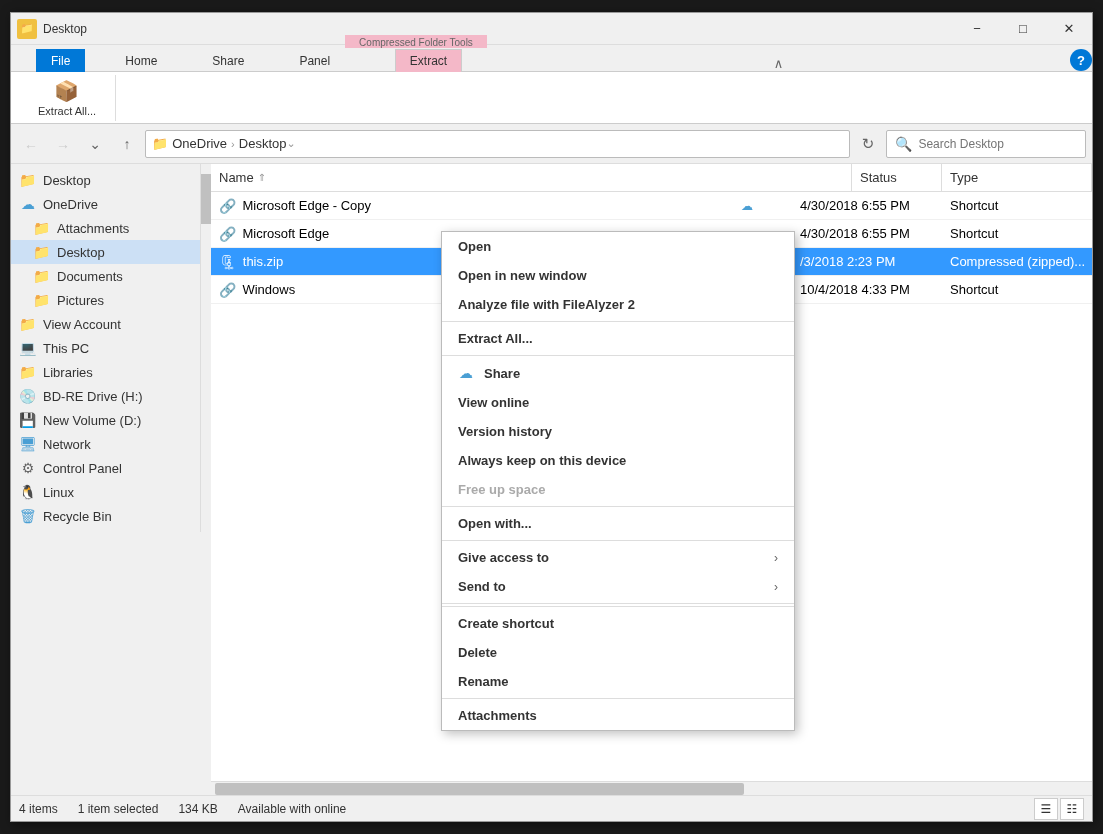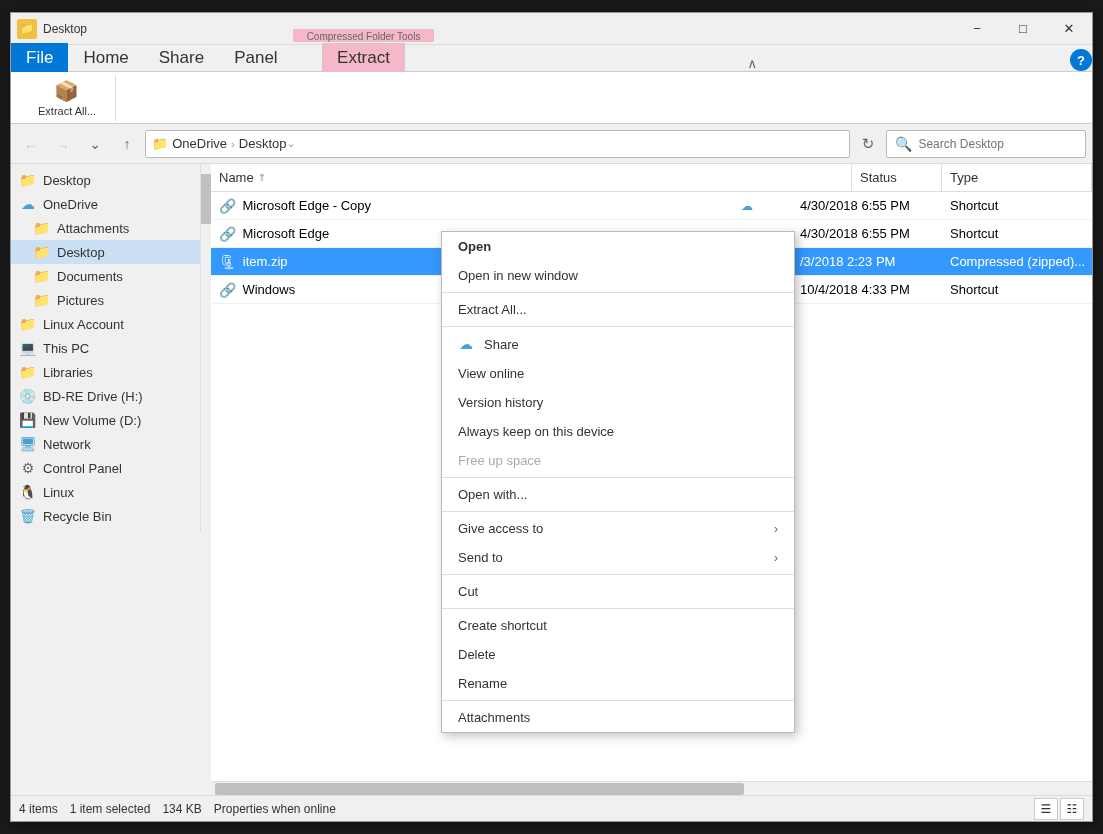--- a/index.html
+++ b/index.html
@@ -66,27 +66,28 @@
       background: #f0f0f0;
       border-bottom: 1px solid #ccc;
     }
     .ribbon-tabs {
       display: flex;
       height: 26px;
       align-items: flex-end;
     }
     .ribbon-tab {
       padding: 4px 14px;
-      font-size: 17px;
+      font-size: 12px;
       cursor: pointer;
       border: 1px solid transparent;
       border-bottom: none;
       position: relative;
       top: 1px;
       color: #333;
+      margin-left: 25px;
     }
     .ribbon-tab.active {
       background: white;
       border-color: #ccc;
       border-bottom-color: white;
       z-index: 1;
     }
     .ribbon-tab.file-tab {
       background: #0078d7;
       color: white;
@@ -323,21 +324,21 @@
     }
 
     
     .status-bar {
       height: 26px;
       background: #f0f0f0;
       border-top: 1px solid #ddd;
       display: flex;
       align-items: center;
       padding: 0 8px;
-      gap: 12px;
+      gap: 20px;
       font-size: 12px;
       color: #333;
     }
     .status-spacer { flex: 1; }
     .view-icons { display: flex; gap: 2px; }
     .view-icon-btn {
       width: 24px; height: 22px;
       display: flex; align-items: center; justify-content: center;
       border: 1px solid #ccc;
       background: white;
@@ -365,21 +366,21 @@
       gap: 10px;
       color: #333;
       position: relative;
     }
     .ctx-item.disabled { color: #aaa; cursor: default; }
     .ctx-divider {
       height: 1px;
       background: #ddd;
       margin: 2px 0;
     }
-    .ctx-item-label { flex: 1; }
+    .ctx-item-label { flex: 1; font-weight: bold; }
     .ctx-arrow { color: #666; font-size: 12px; }
     .ctx-icon { width: 16px; height: 16px; display: flex; align-items: center; justify-content: center; }
     .ctx-bold { font-weight: 600; }
 
     
     .vscroll {
       position: absolute;
       right: 0;
       top: 0;
       bottom: 0;
@@ -487,21 +488,21 @@
         <div class="sidebar-item" style="padding-left:22px;">
           <div class="sidebar-item-icon folder-icon">📁</div>
           <span>Documents</span>
         </div>
         <div class="sidebar-item" style="padding-left:22px;">
           <div class="sidebar-item-icon folder-icon">📁</div>
           <span>Pictures</span>
         </div>
         <div class="sidebar-item">
           <div class="sidebar-item-icon folder-icon">📁</div>
-          <span>Linux Account</span>
+          <span>View Account</span>
         </div>
         <div class="sidebar-item">
           <div class="sidebar-item-icon pc-icon">💻</div>
           <span>This PC</span>
         </div>
         <div class="sidebar-item">
           <div class="sidebar-item-icon folder-icon">📁</div>
           <span>Libraries</span>
         </div>
         <div class="sidebar-item">
@@ -572,21 +573,21 @@
           <div class="file-cell status">
             <span class="cloud-sync">☁</span>
           </div>
           <div class="file-cell date">4/30/2018 6:55 PM</div>
           <div class="file-cell type">Shortcut</div>
         </div>
 
         <div class="file-row highlighted">
           <div class="file-cell name">
             <span class="file-icon-img">🗜</span>
-            <span>item.zip</span>
+            <span>this.zip</span>
           </div>
           <div class="file-cell status">
           </div>
           <div class="file-cell date">/3/2018 2:23 PM</div>
           <div class="file-cell type">Compressed (zipped)...</div>
         </div>
 
         <div class="file-row">
           <div class="file-cell name">
             <span class="file-icon-img">🔗</span>
@@ -603,36 +604,39 @@
         <div class="file-scroll-inner"></div>
       </div>
 
     </div>
   </div>
 
   <div class="status-bar">
     <span>4 items</span>
     <span>1 item selected</span>
     <span>134 KB</span>
-    <span>Properties when online</span>
+    <span>Available with online</span>
     <div class="status-spacer"></div>
     <div class="view-icons">
       <div class="view-icon-btn">☰</div>
       <div class="view-icon-btn">☷</div>
     </div>
   </div>
 
   <div class="context-menu">
 
     <div class="ctx-item ctx-bold">
       <span class="ctx-item-label" style="font-weight:bold;">Open</span>
     </div>
     <div class="ctx-item">
       <span class="ctx-item-label">Open in new window</span>
     </div>
+    <div class="ctx-item">
+      <span class="ctx-item-label">Analyze file with FileAlyzer 2</span>
+    </div>
 
     <div class="ctx-divider"></div>
 
     <div class="ctx-item">
       <span class="ctx-item-label">Extract All...</span>
     </div>
 
     <div class="ctx-divider"></div>
 
     <div class="ctx-item">
@@ -664,23 +668,20 @@
       <span class="ctx-item-label">Give access to</span>
       <span class="ctx-arrow">›</span>
     </div>
     <div class="ctx-item">
       <span class="ctx-item-label">Send to</span>
       <span class="ctx-arrow">›</span>
     </div>
 
     <div class="ctx-divider"></div>
 
-    <div class="ctx-item">
-      <span class="ctx-item-label">Cut</span>
-    </div>
 
     <div class="ctx-divider"></div>
 
     <div class="ctx-item">
       <span class="ctx-item-label">Create shortcut</span>
     </div>
     <div class="ctx-item">
       <span class="ctx-item-label">Delete</span>
     </div>
     <div class="ctx-item">

